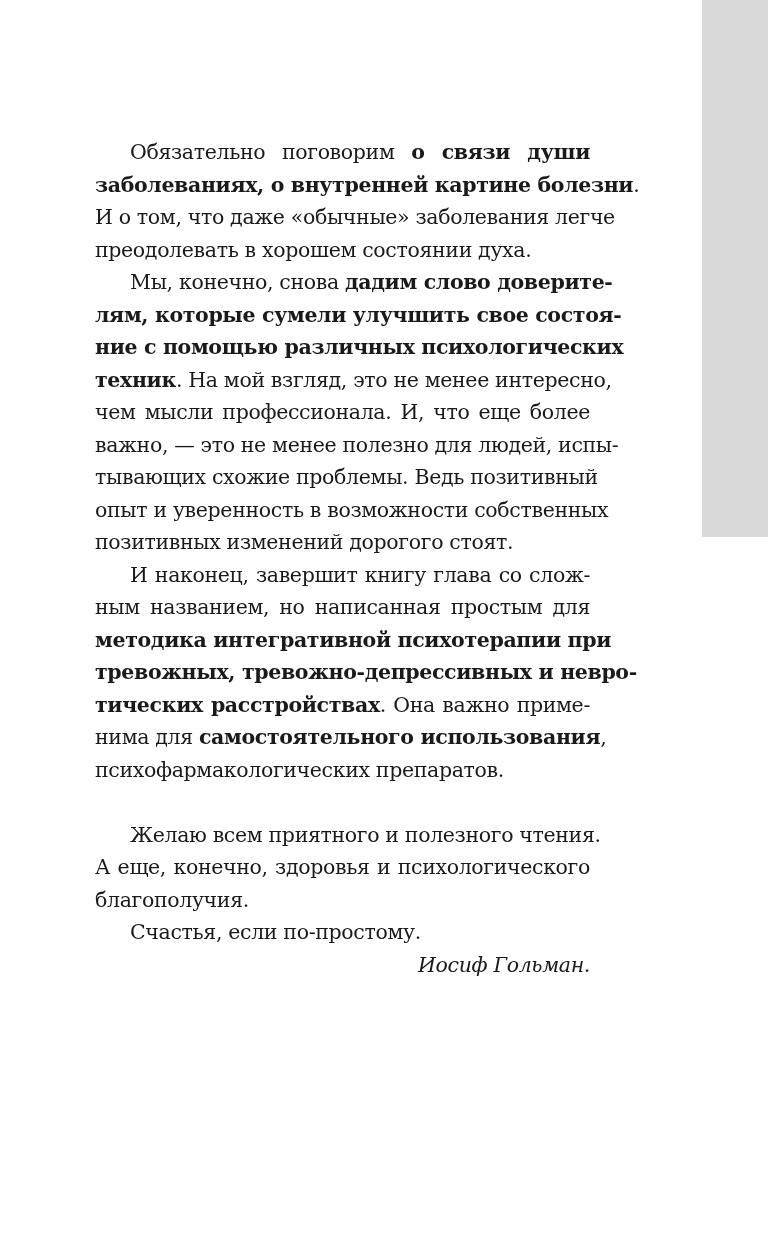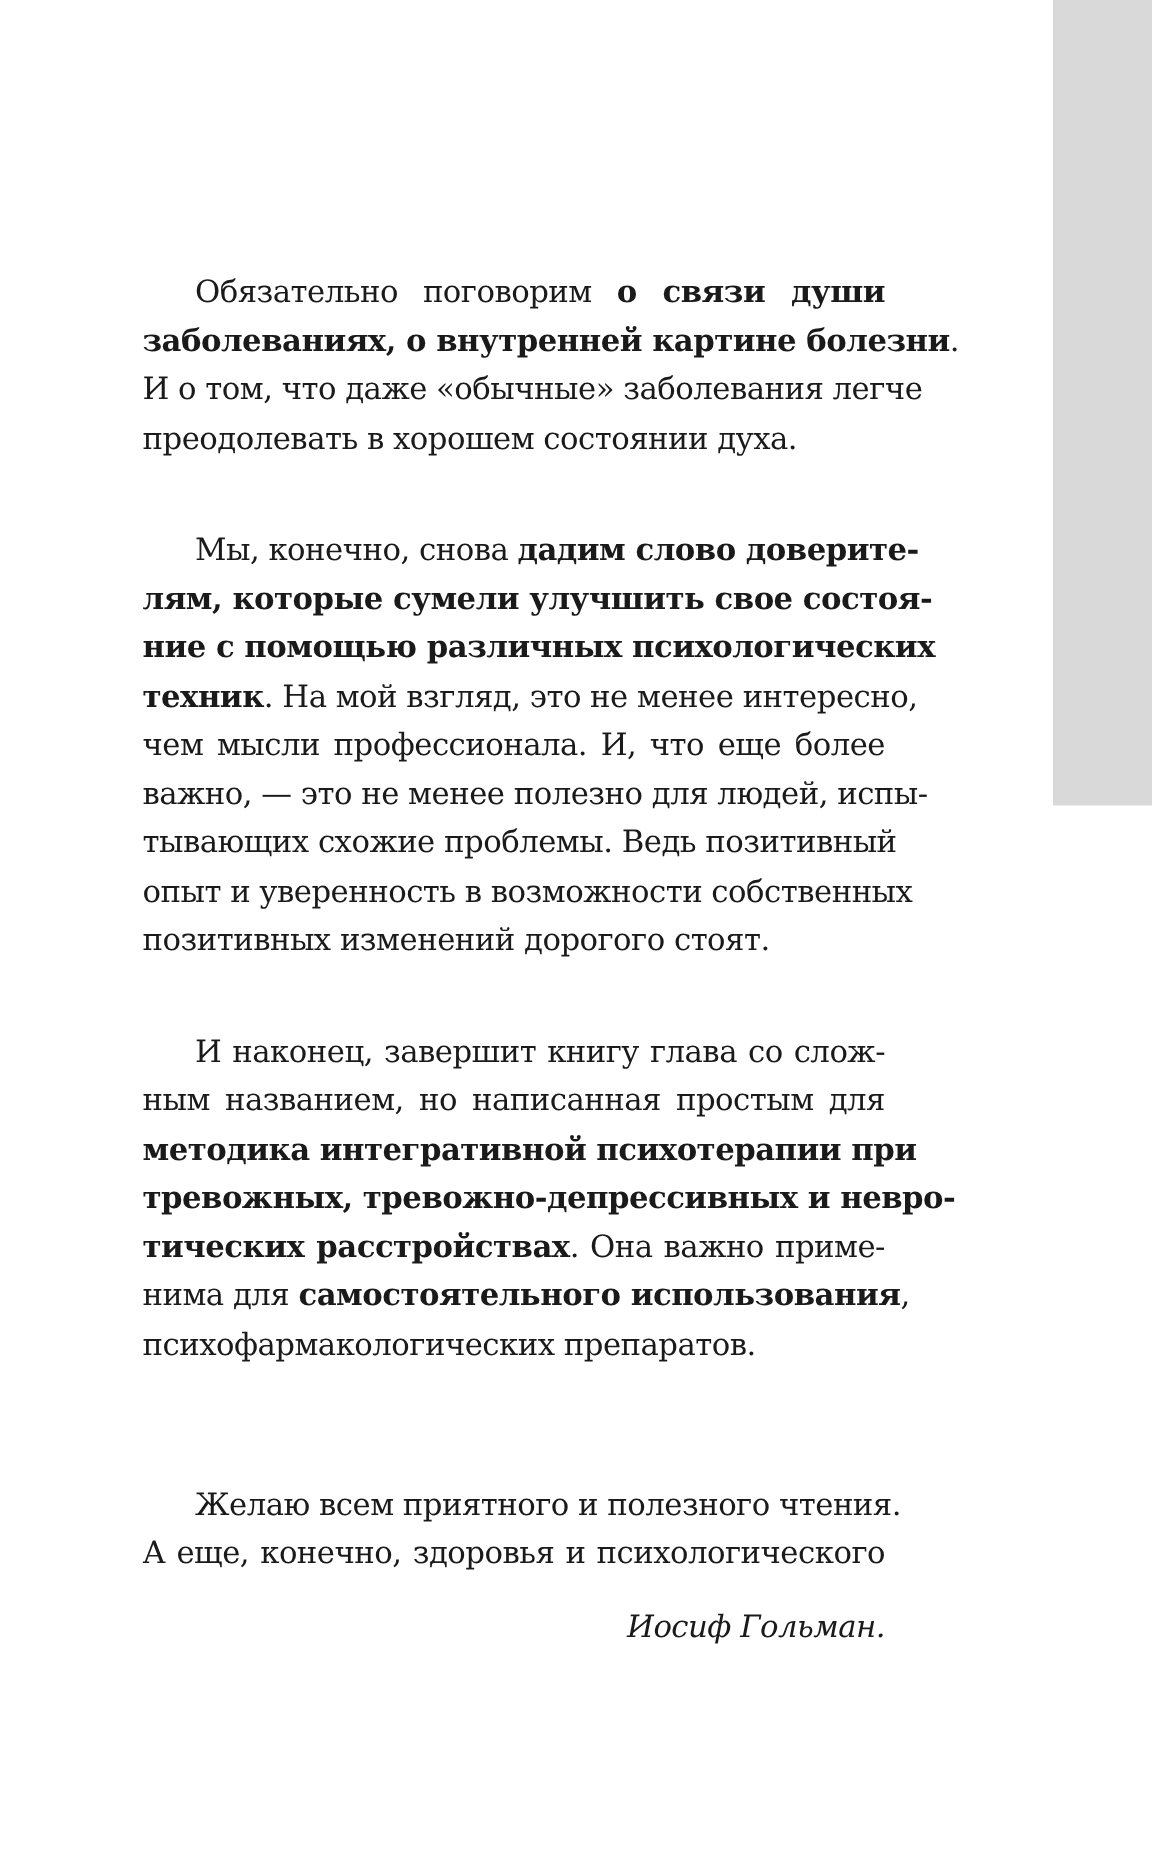--- a/index.html
+++ b/index.html
@@ -7,22 +7,22 @@
     width:768px; height:1241px; background:#ffffff; position:relative; overflow:hidden;
     font-family:"DejaVu Serif","Liberation Serif",serif; color:#1a1a1a;
   }
   .side-tab { position:absolute; left:702px; top:0; width:66px; height:537px; background:#d9d9d9; }
   .page-text { position:absolute; left:95px; top:136px; width:495px; }
   .line {
     height:32.5px; line-height:32.5px; font-size:20.5px; white-space:nowrap;
     text-align:justify; text-align-last:justify; letter-spacing:-0.35px;
   }
   .line.last { text-align-last:left; }
-  .line.indent { padding-left:35px;margin-top:42px; }
-  .line.right { text-align:right; text-align-last:right; font-style:italic;margin-top:16px; }
+  .line.indent { padding-left:35px; }
+  .line.right { text-align:right; text-align-last:right; font-style:italic; }
   .gap { height:32.5px; }
   b { font-weight:bold; }
 </style>
 </head>
 <body>
 
 <div class="side-tab"></div>
 <div class="page-text" id="page-text">
     <div class="line indent"><span>Обязательно поговорим </span><b>о связи души</b></div>
     <div class="line"><b>заболеваниях, о внутренней картине болезни</b><span>.</span></div>
@@ -40,14 +40,16 @@
     <div class="line indent"><span>И наконец, завершит книгу глава со слож-</span></div>
     <div class="line"><span>ным названием, но написанная простым для</span></div>
     <div class="line"><b>методика интегративной психотерапии при</b></div>
     <div class="line"><b>тревожных, тревожно-депрессивных и невро-</b></div>
     <div class="line"><b>тических расстройствах</b><span>. Она важно приме-</span></div>
     <div class="line"><span>нима для </span><b>самостоятельного использования</b><span>,</span></div>
     <div class="line last"><span>психофармакологических препаратов.</span></div>
     <div class="gap"></div>
     <div class="line indent"><span>Желаю всем приятного и полезного чтения.</span></div>
     <div class="line"><span>А еще, конечно, здоровья и психологического</span></div>
+    <div class="line last"><span>благополучия.</span></div>
+    <div class="line indent last"><span>Счастья, если по-простому.</span></div>
     <div class="line right">Иосиф Гольман.</div>
   </div>
 
 </body></html>

